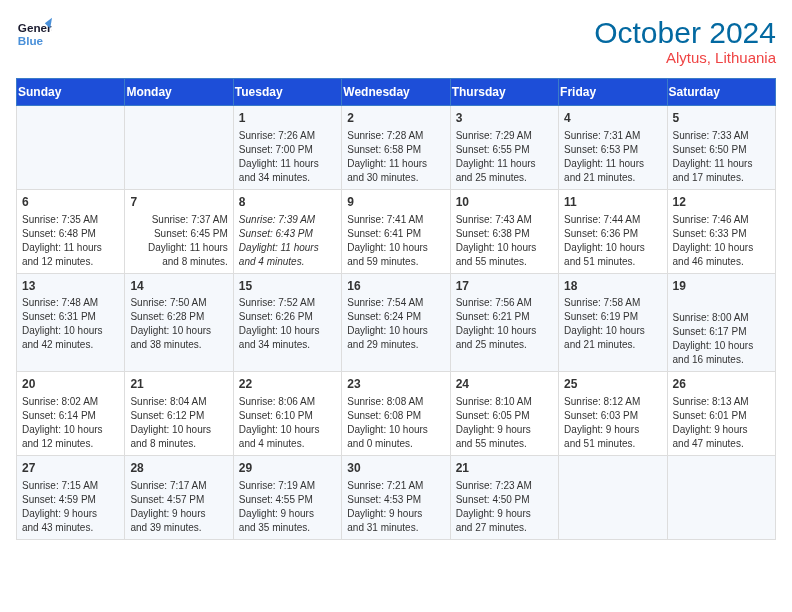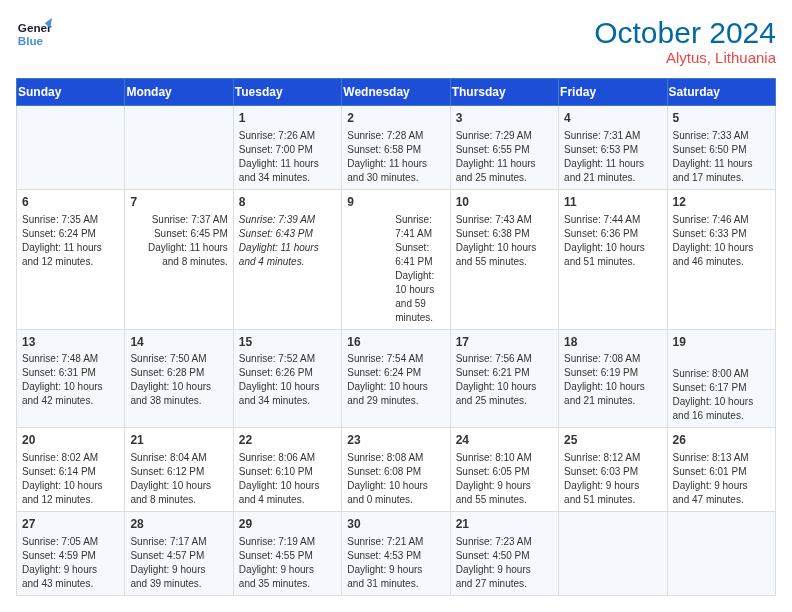--- a/index.html
+++ b/index.html
@@ -144,41 +144,41 @@
           <div class="cell-content" style="white-space: pre-line;">Sunrise: 7:33 AM
 Sunset: 6:50 PM
 Daylight: 11 hours
 and 17 minutes.</div>
         </td>
       </tr>
       <tr>
         <td>
           <span class="day-num">6</span>
           <div class="cell-content" style="white-space: pre-line;">Sunrise: 7:35 AM
-Sunset: 6:24 PM
+Sunset: 6:48 PM
 Daylight: 11 hours
 and 12 minutes.</div>
         </td>
         <td>
           <span class="day-num">7</span>
           <div class="cell-content" style="white-space: pre-line; text-align: right;">Sunrise: 7:37 AM
 Sunset: 6:45 PM
 Daylight: 11 hours
 and 8 minutes.</div>
         </td>
         <td>
           <span class="day-num">8</span>
           <div class="cell-content" style="white-space: pre-line; font-style: italic;">Sunrise: 7:39 AM
 Sunset: 6:43 PM
 Daylight: 11 hours
 and 4 minutes.</div>
         </td>
         <td>
           <span class="day-num">9</span>
-          <div class="cell-content" style="white-space: pre-line; margin-left: 48px;">Sunrise: 7:41 AM
+          <div class="cell-content" style="white-space: pre-line;">Sunrise: 7:41 AM
 Sunset: 6:41 PM
 Daylight: 10 hours
 and 59 minutes.</div>
         </td>
         <td>
           <span class="day-num">10</span>
           <div class="cell-content" style="white-space: pre-line;">Sunrise: 7:43 AM
 Sunset: 6:38 PM
 Daylight: 10 hours
 and 55 minutes.</div>
@@ -229,21 +229,21 @@
         </td>
         <td>
           <span class="day-num">17</span>
           <div class="cell-content" style="white-space: pre-line;">Sunrise: 7:56 AM
 Sunset: 6:21 PM
 Daylight: 10 hours
 and 25 minutes.</div>
         </td>
         <td>
           <span class="day-num">18</span>
-          <div class="cell-content" style="white-space: pre-line;">Sunrise: 7:08 AM
+          <div class="cell-content" style="white-space: pre-line;">Sunrise: 7:58 AM
 Sunset: 6:19 PM
 Daylight: 10 hours
 and 21 minutes.</div>
         </td>
         <td>
           <span class="day-num">19</span>
           <div class="cell-content" style="white-space: pre-line; margin-top: 17px;">Sunrise: 8:00 AM
 Sunset: 6:17 PM
 Daylight: 10 hours
 and 16 minutes.</div>
@@ -296,21 +296,21 @@
           <span class="day-num">26</span>
           <div class="cell-content" style="white-space: pre-line;">Sunrise: 8:13 AM
 Sunset: 6:01 PM
 Daylight: 9 hours
 and 47 minutes.</div>
         </td>
       </tr>
       <tr>
         <td>
           <span class="day-num">27</span>
-          <div class="cell-content" style="white-space: pre-line;">Sunrise: 7:05 AM
+          <div class="cell-content" style="white-space: pre-line;">Sunrise: 7:15 AM
 Sunset: 4:59 PM
 Daylight: 9 hours
 and 43 minutes.</div>
         </td>
         <td>
           <span class="day-num">28</span>
           <div class="cell-content" style="white-space: pre-line;">Sunrise: 7:17 AM
 Sunset: 4:57 PM
 Daylight: 9 hours
 and 39 minutes.</div>

